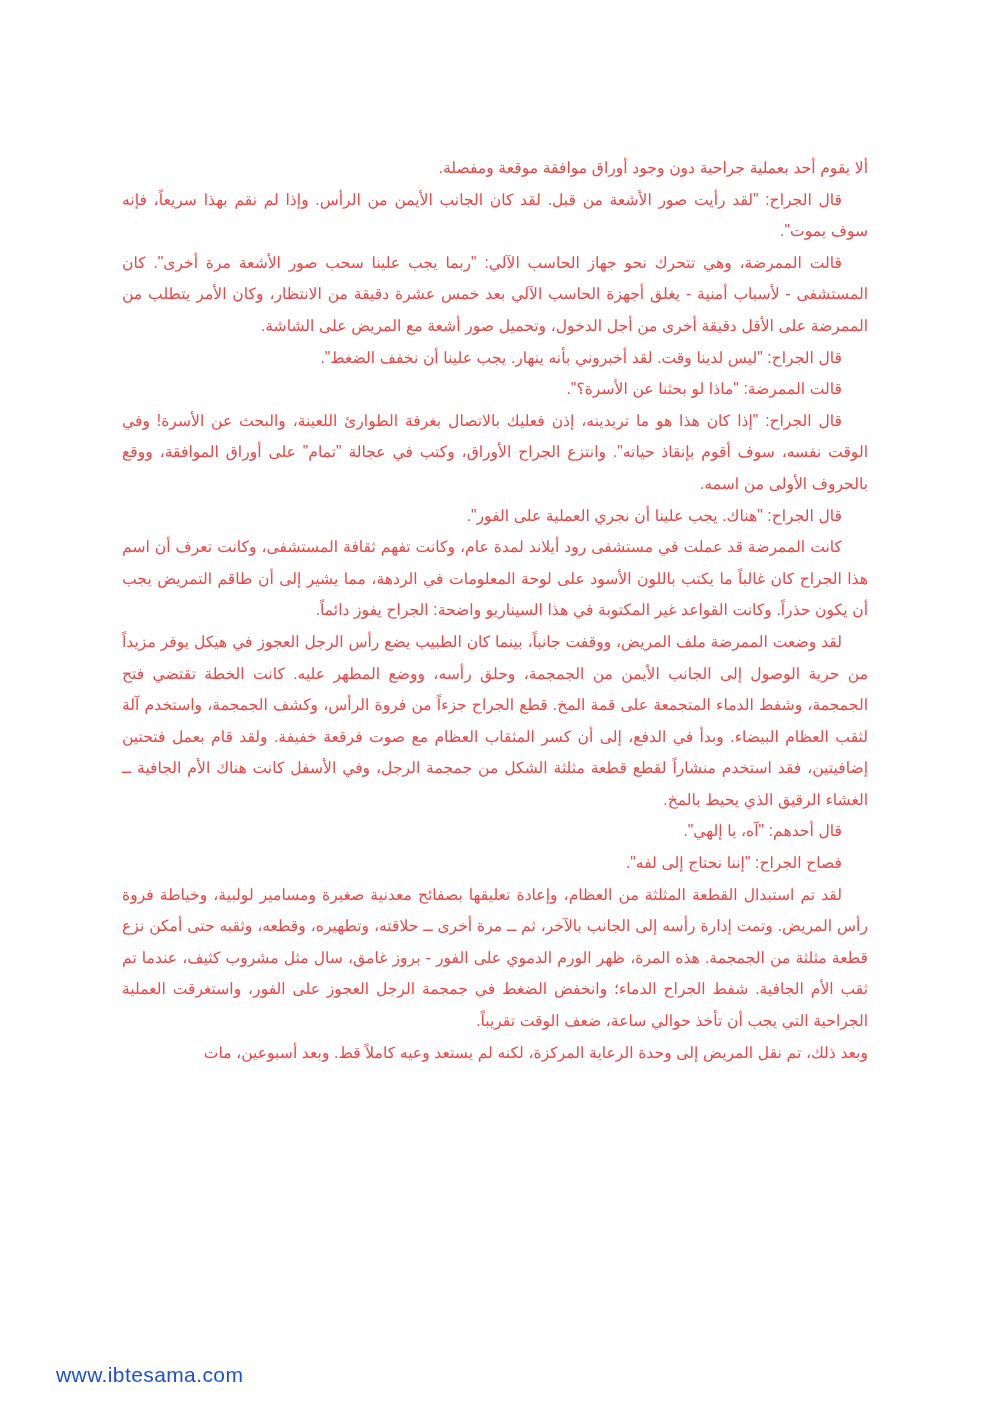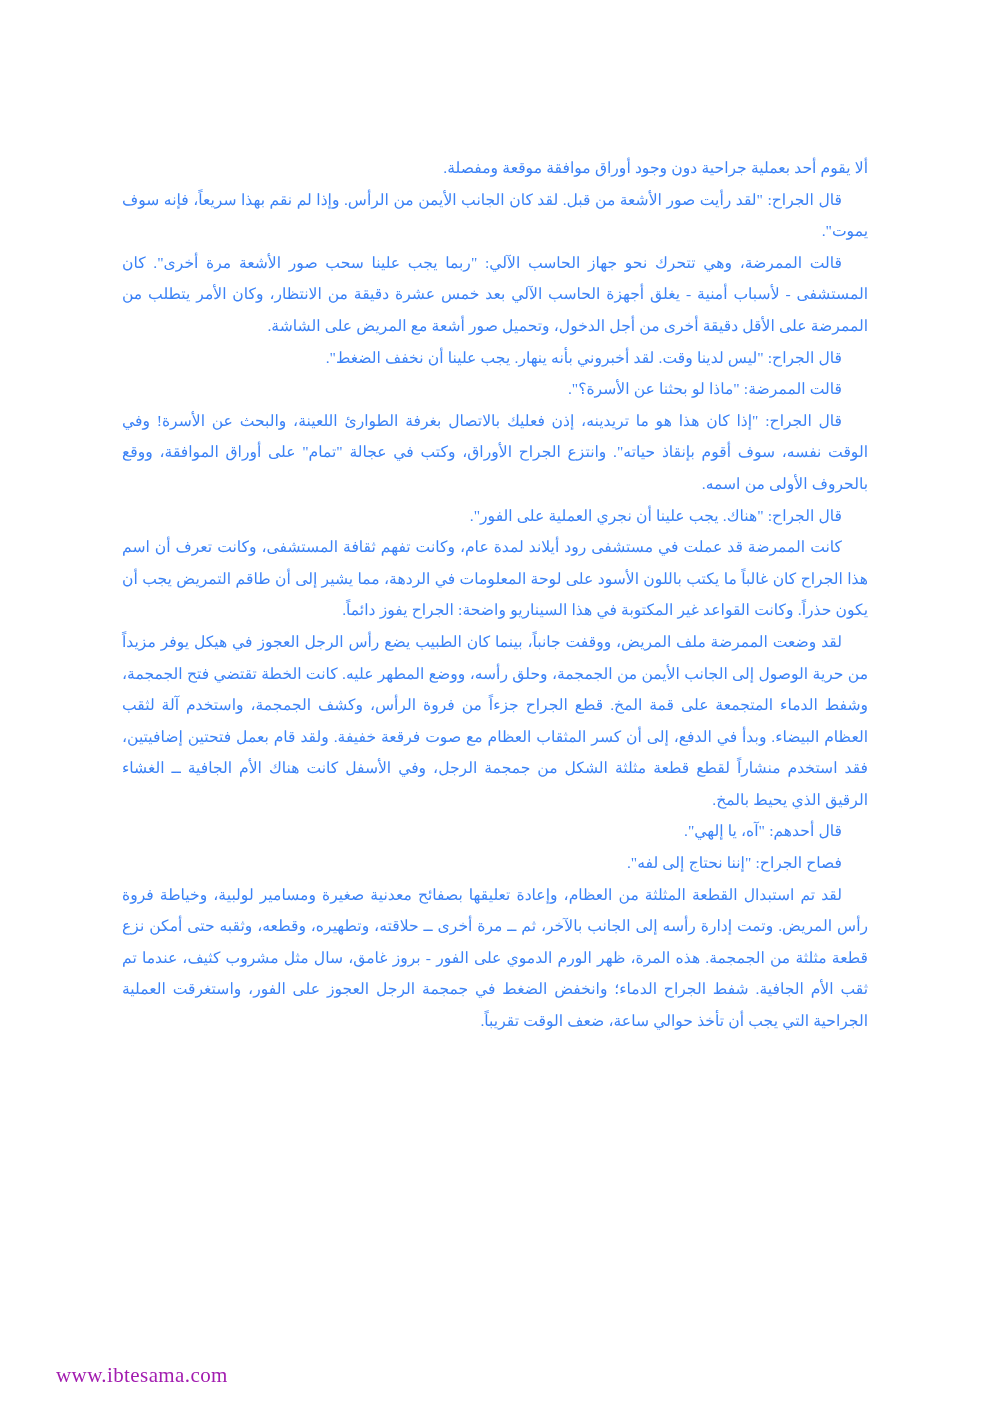--- a/index.html
+++ b/index.html
@@ -24,24 +24,24 @@
 
   
   #document-body {
     position: absolute;
     top: 152px;
     right: 124px;   
     left: 122px;    
     direction: rtl;
     text-align: justify;
     text-justify: inter-word;
-    color: #3b82f6;
+    color: #ef4444;
     font-size: 15.6px;
     line-height: 31.6px;
-    font-family: Liberation Serif, serif;
+    font-family: Liberation Sans, sans-serif;
     -webkit-font-smoothing: none;
   }
 
   #document-body p {
     margin: 0 0 0 0;
     padding: 0;
     text-align: justify;
     text-align-last: right;
     direction: rtl;
     word-spacing: 0.02em;
@@ -73,24 +73,24 @@
   p.para.tail-left {
     text-align-last: left;
   }
 
   
   #watermark {
     position: absolute;
     left: 56px;
     top: 1363px;
     direction: ltr;
-    font-family: Liberation Serif, serif;
+    font-family: Liberation Sans, sans-serif;
     font-size: 21px;
     letter-spacing: 0.4px;
-    color: #a21caf;
+    color: #1d4ed8;
     white-space: nowrap;
     user-select: none;
   }
 </style>
 </head>
 <body>
 
 <div id="page-sheet">
 
   <div id="document-body">
@@ -113,18 +113,19 @@
 
     <p class="para">لقد وضعت الممرضة ملف المريض، ووقفت جانباً، بينما كان الطبيب يضع رأس الرجل العجوز في هيكل يوفر مزيداً من حرية الوصول إلى الجانب الأيمن من الجمجمة، وحلق رأسه، ووضع المطهر عليه. كانت الخطة تقتضي فتح الجمجمة، وشفط الدماء المتجمعة على قمة المخ. قطع الجراح جزءاً من فروة الرأس، وكشف الجمجمة، واستخدم آلة لثقب العظام البيضاء. وبدأ في الدفع، إلى أن كسر المثقاب العظام مع صوت فرقعة خفيفة. ولقد قام بعمل فتحتين إضافيتين، فقد استخدم منشاراً لقطع قطعة مثلثة الشكل من جمجمة الرجل، وفي الأسفل كانت هناك الأم الجافية ــ الغشاء الرقيق الذي يحيط بالمخ.</p>
 
     <p class="short-right">قال أحدهم: "آه، يا إلهي".</p>
 
 
     <p class="short-right">فصاح الجراح: "إننا نحتاج إلى لفه".</p>
 
     <p class="para">لقد تم استبدال القطعة المثلثة من العظام، وإعادة تعليقها بصفائح معدنية صغيرة ومسامير لولبية، وخياطة فروة رأس المريض. وتمت إدارة رأسه إلى الجانب بالآخر، ثم ــ مرة أخرى ــ حلاقته، وتطهيره، وقطعه، وثقبه حتى أمكن نزع قطعة مثلثة من الجمجمة. هذه المرة، ظهر الورم الدموي على الفور - بروز غامق، سال مثل مشروب كثيف، عندما تم ثقب الأم الجافية. شفط الجراح الدماء؛ وانخفض الضغط في جمجمة الرجل العجوز على الفور، واستغرقت العملية الجراحية التي يجب أن تأخذ حوالي ساعة، ضعف الوقت تقريباً.</p>
 
+    <p class="short-left">وبعد ذلك، تم نقل المريض إلى وحدة الرعاية المركزة، لكنه لم يستعد وعيه كاملاً قط. وبعد أسبوعين، مات</p>
 
   </div>
 
   <div id="watermark">www.ibtesama.com</div>
 
 </div>
 
 </body></html>

